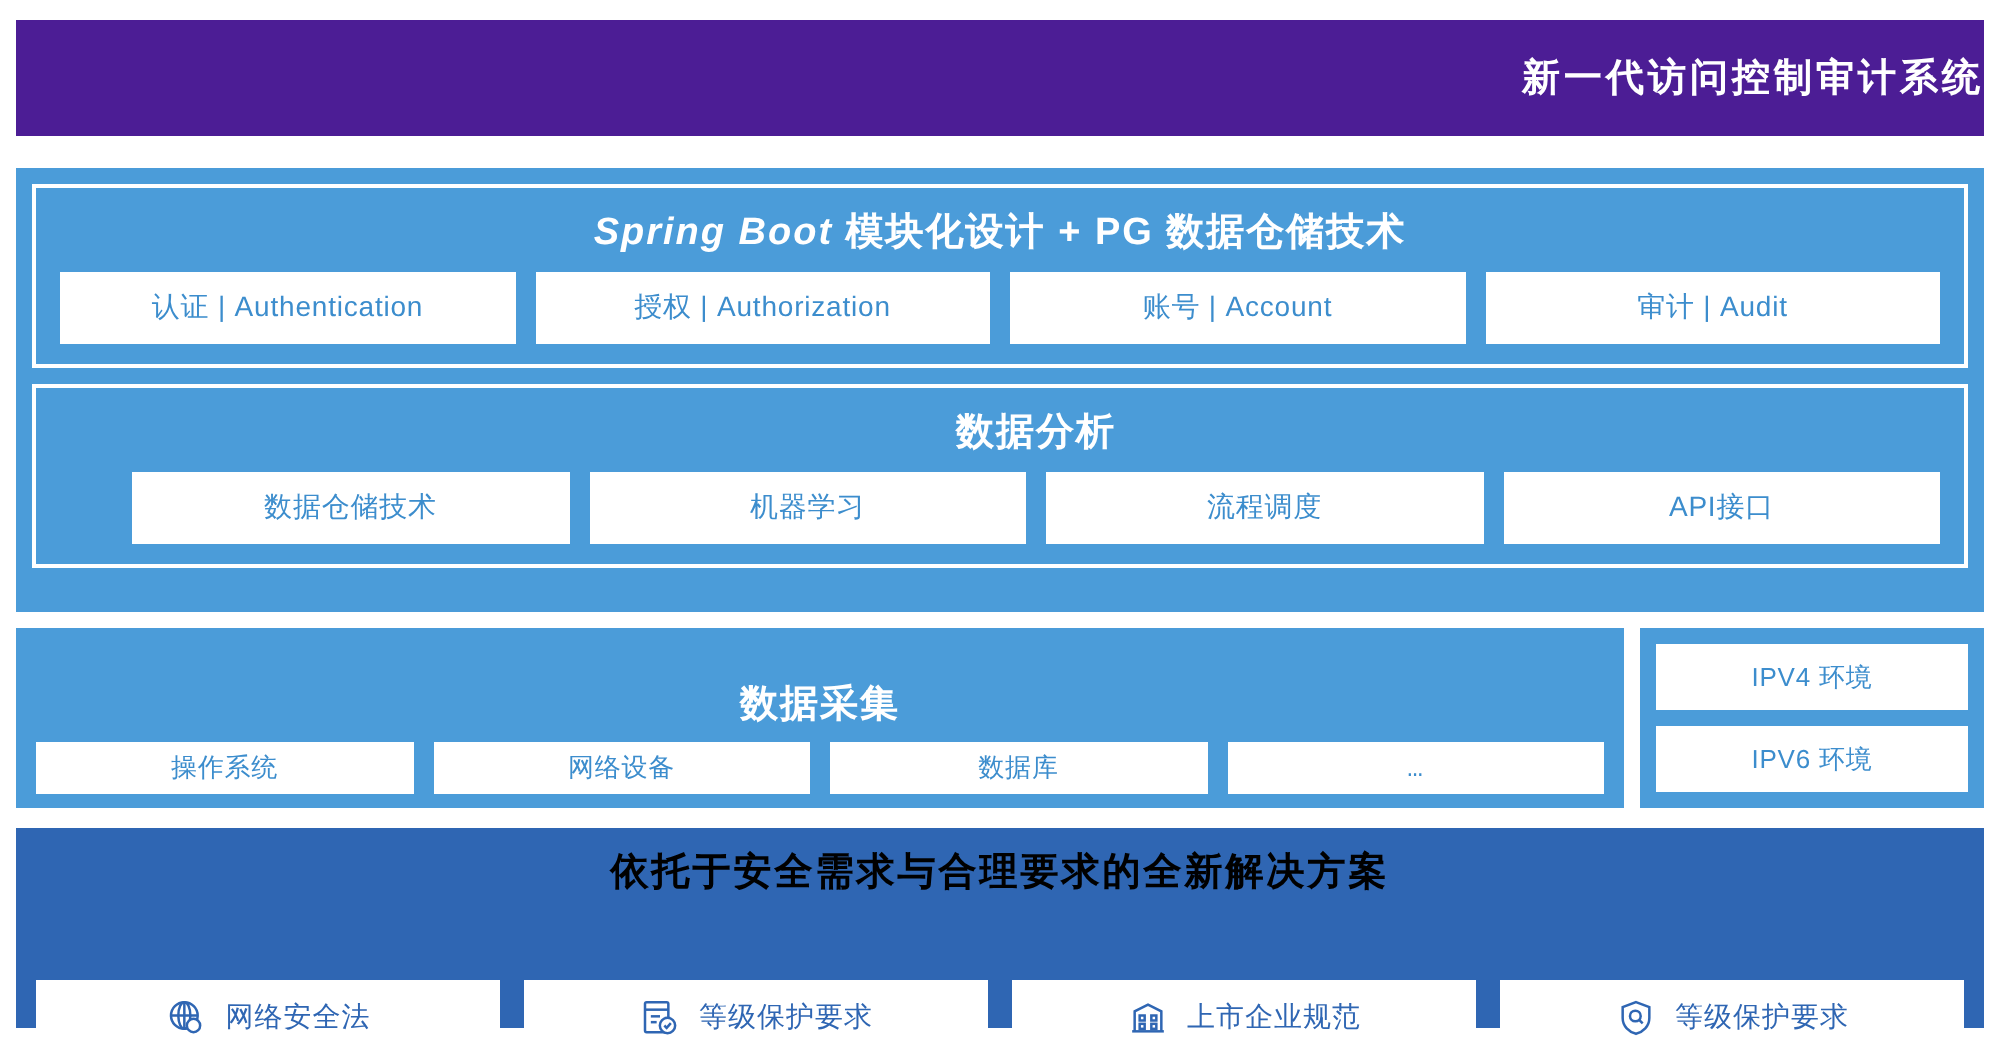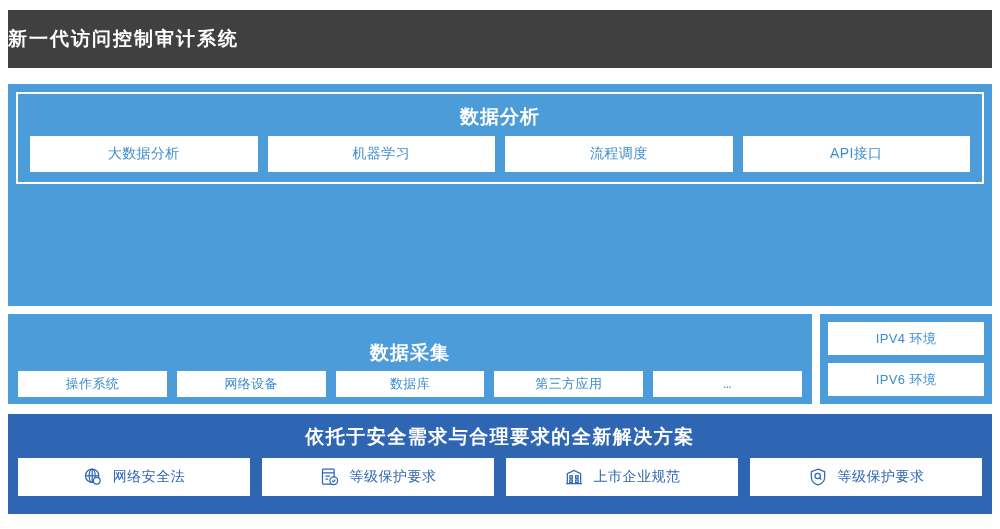--- a/index.html
+++ b/index.html
@@ -20,24 +20,24 @@
     padding: 0;
   }
 
   
   .header-bar {
     position: absolute;
     left: 8px;
     top: 10px;
     width: 984px;
     height: 58px;
-    background: #404040;
+    background: #4c1d95;
     display: flex;
     align-items: center;
-    justify-content: flex-start;
+    justify-content: flex-end;
   }
   .header-title {
     color: #ffffff;
     font-size: 19px;
     font-weight: bold;
     letter-spacing: 2px;
   }
 
   
   .panel {
@@ -132,21 +132,21 @@
     top: 414px;
     width: 984px;
     height: 100px;
     background: #2f66b3;
     padding: 4px 10px 10px 10px;
     display: flex;
     flex-direction: column;
   }
   .bottom-title {
     text-align: center;
-    color: #ffffff;
+    color: #000000;
     font-weight: bold;
     font-size: 19px;
     line-height: 38px;
     letter-spacing: 1.5px;
   }
   .bottom-row {
     display: flex;
     gap: 12px;
     margin-top: 2px;
   }
@@ -155,55 +155,64 @@
     background: #ffffff;
     height: 38px;
     display: flex;
     align-items: center;
     justify-content: center;
     gap: 10px;
     color: #2f66b3;
     font-size: 14px;
     letter-spacing: 0.5px;
     white-space: nowrap;
+    margin-top: 32px;
   }
   .bottom-chip svg { display: block; }
   .icon-slot { width: 20px; height: 20px; display: flex; align-items: center; justify-content: center; }
 </style>
 </head>
 <body>
 
 <div class="page">
 
   <div class="header-bar">
     <div class="header-title">新一代访问控制审计系统</div>
   </div>
 
   <div class="panel panel-top">
 
+    <div class="subpanel">
+      <div class="subpanel-title"><span class="ital">Spring Boot</span><span> 模块化设计 + PG 数据仓储技术</span></div>
+      <div class="chip-row">
+        <div class="chip">认证 | Authentication</div>
+        <div class="chip">授权 | Authorization</div>
+        <div class="chip">账号 | Account</div>
+        <div class="chip">审计 | Audit</div>
+      </div>
+    </div>
 
     <div class="subpanel">
       <div class="subpanel-title">数据分析</div>
       <div class="chip-row">
-        <div class="chip">大数据分析</div>
+        <div class="chip">数据仓储技术</div>
         <div class="chip">机器学习</div>
         <div class="chip">流程调度</div>
         <div class="chip">API接口</div>
       </div>
     </div>
 
   </div>
 
   <div class="panel panel-collect">
     <div class="collect-title">数据采集</div>
     <div class="collect-row">
       <div class="chip">操作系统</div>
       <div class="chip">网络设备</div>
       <div class="chip">数据库</div>
-      <div class="chip">第三方应用</div>
       <div class="chip">…</div>
     </div>
   </div>
 
   <div class="panel panel-env">
     <div class="chip">IPV4 环境</div>
     <div class="chip">IPV6 环境</div>
   </div>
 
   <div class="panel-bottom">

